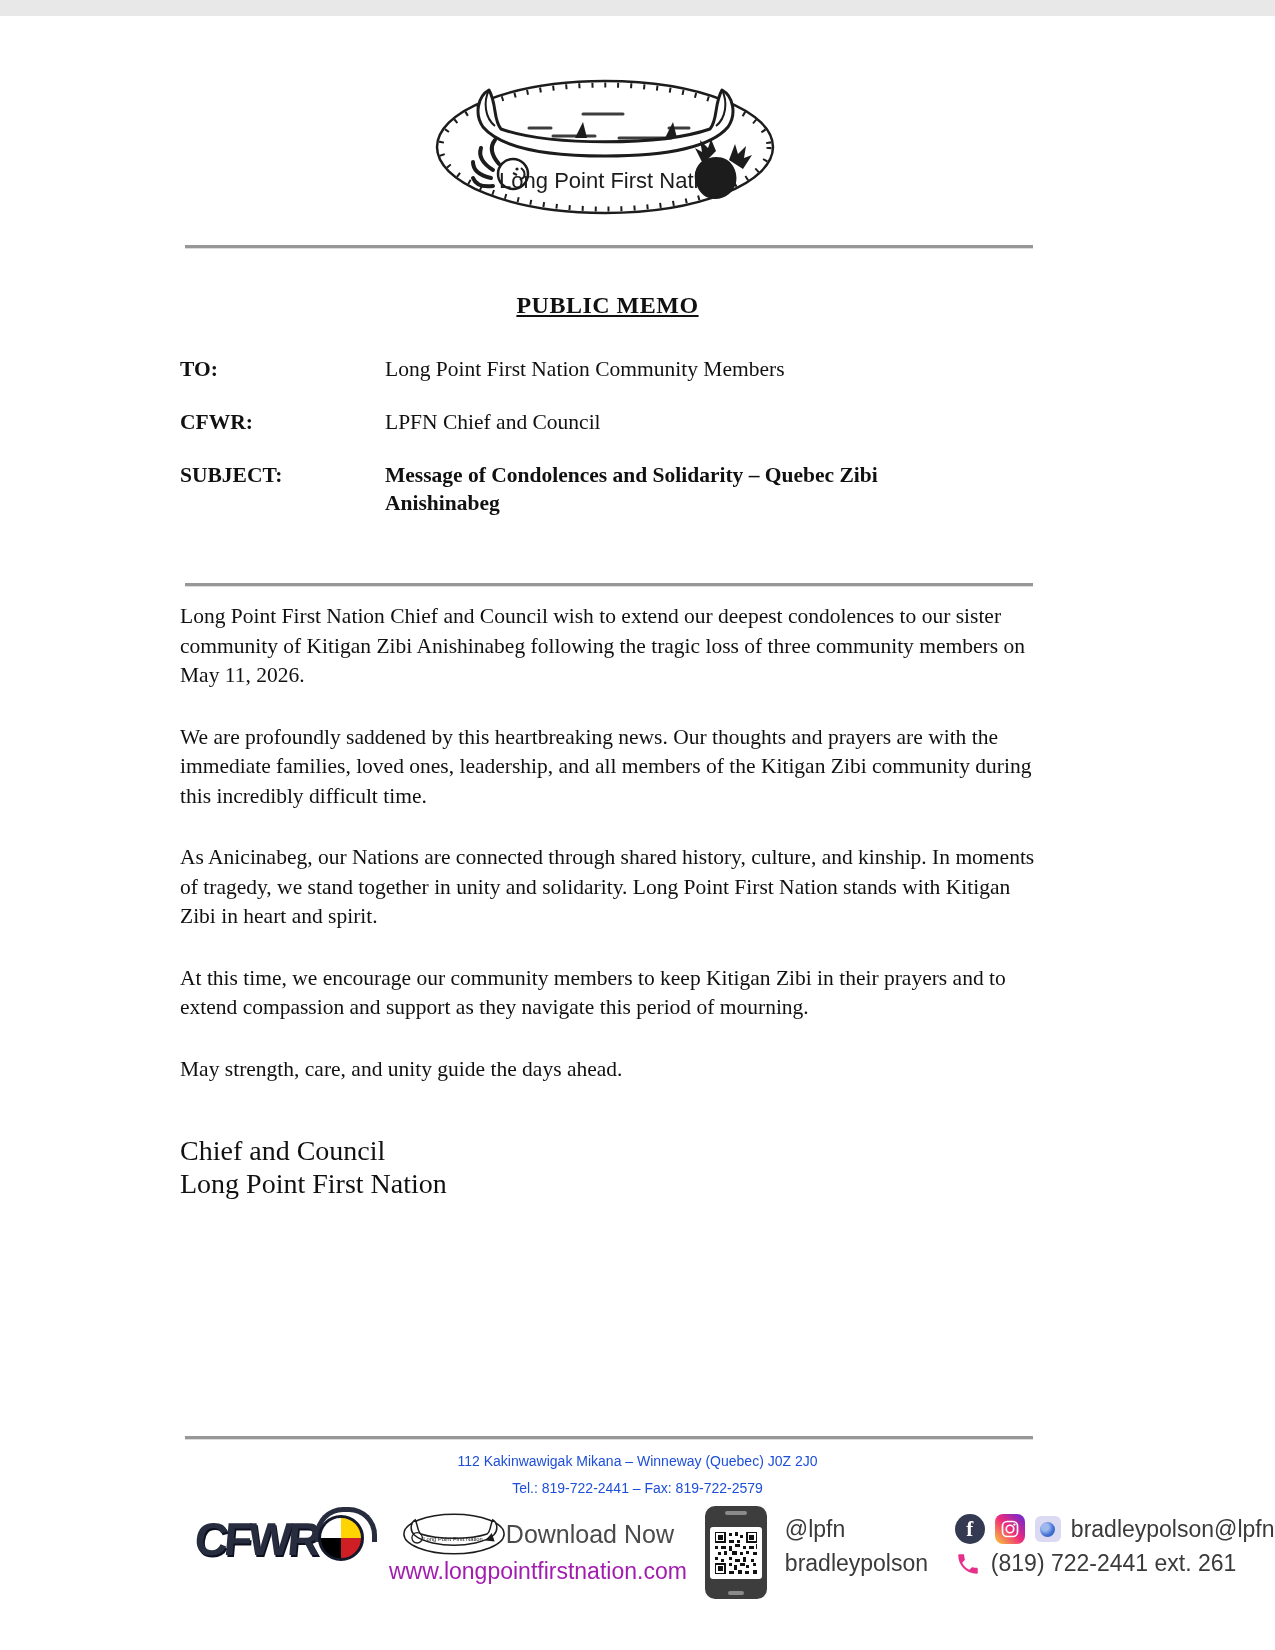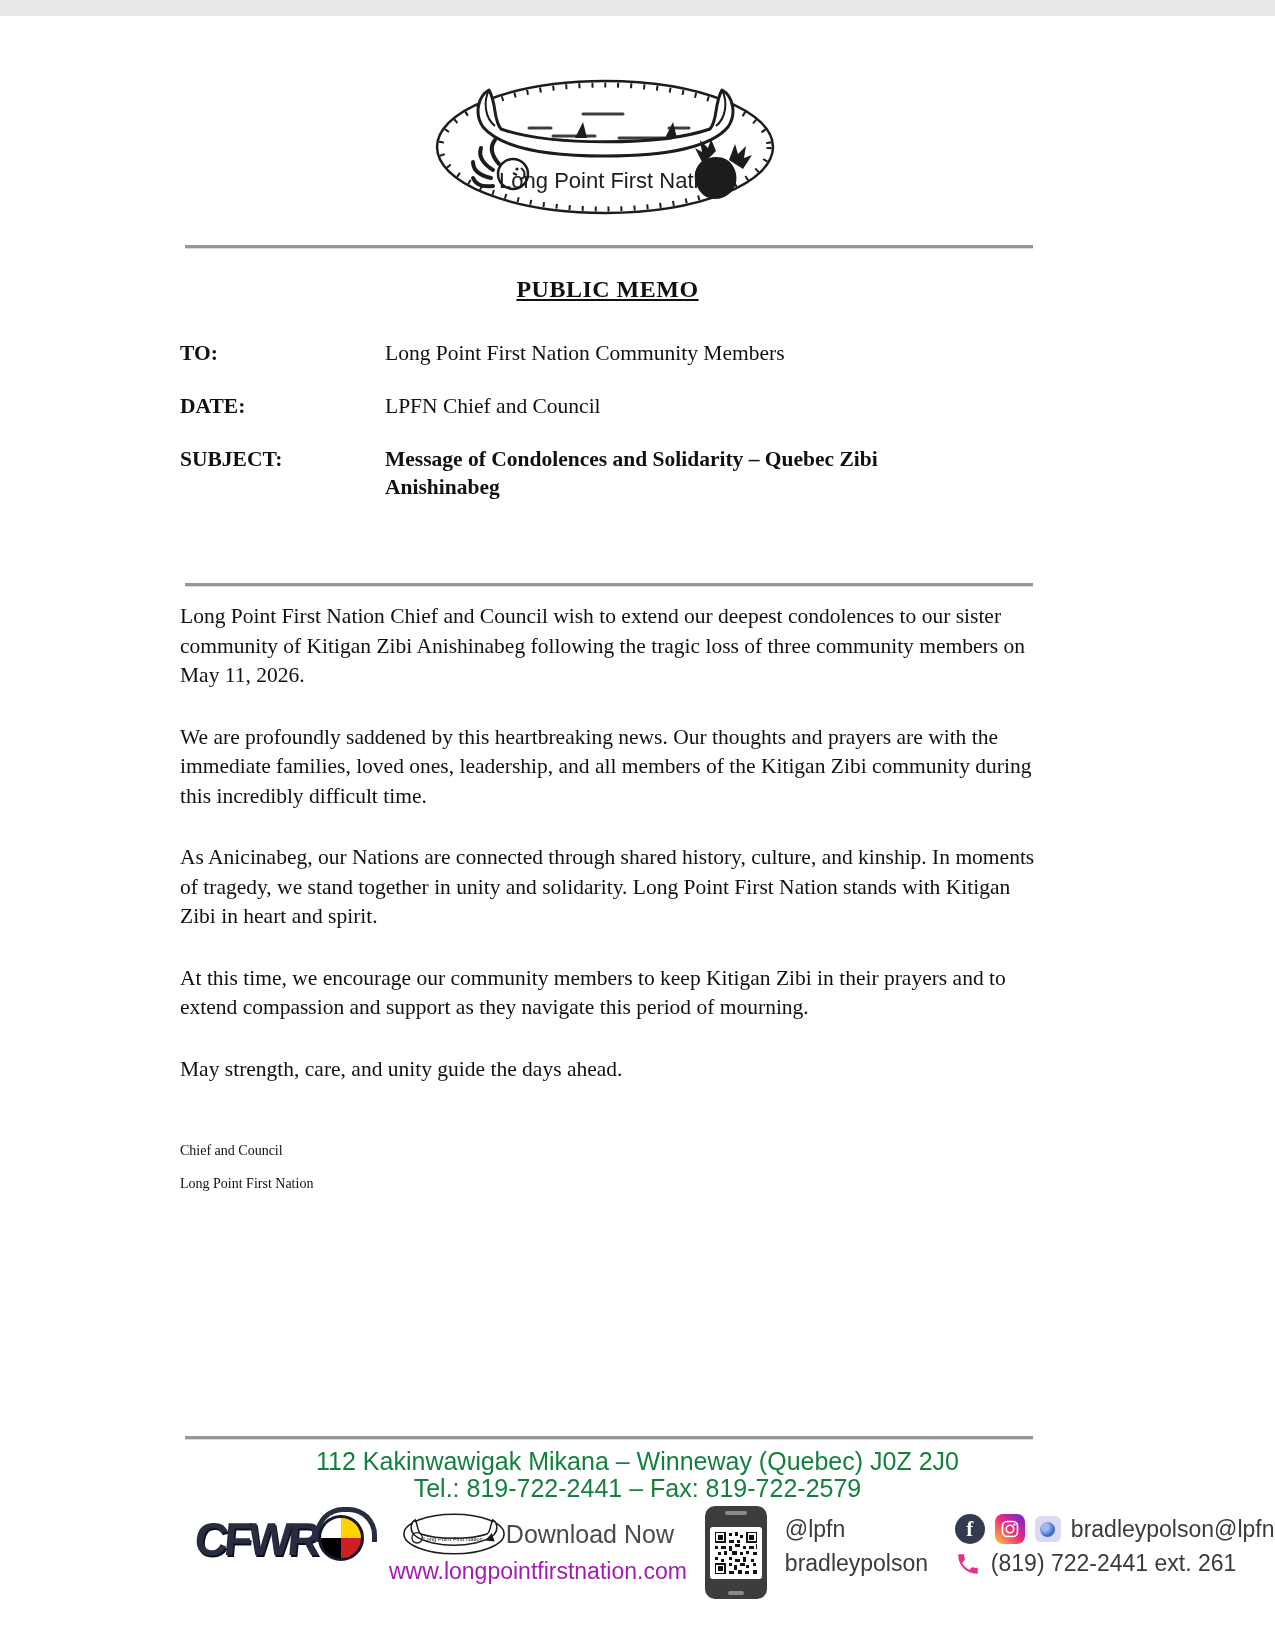--- a/index.html
+++ b/index.html
@@ -13,37 +13,37 @@
     overflow:hidden;
   }
   
   .logo-wrap{position:absolute;top:60px;left:433px;width:345px;height:142px;}
   
   .rule{position:absolute;left:185px;width:848px;height:3px;background:#979797;border-bottom:1px solid #dcdcdc;}
   #rule1{top:229px;}
   #rule2{top:567px;}
   #rule3{top:1420px;}
   
-  .memo-head{position:absolute;top:260px;left:180px;width:855px;}
+  .memo-head{position:absolute;top:276px;left:180px;width:855px;}
   .memo-title{
     text-align:center;font-weight:bold;font-size:24px;
     text-decoration:underline;letter-spacing:.5px;margin:0 0 36px 0;
   }
   .field-row{display:flex;margin-bottom:25px;font-size:21.5px;line-height:28px;}
   .field-label{width:205px;font-weight:bold;flex:none;}
   .field-value{width:600px;}
   .field-value.bold{font-weight:bold;}
   
   .body-text{position:absolute;top:586px;left:180px;width:856px;font-size:21.5px;line-height:29.5px;}
   .body-text p{margin:0 0 32px 0;}
-  .signature{margin-top:50px;line-height:33px;font-size:14px;}
+  .signature{margin-top:50px;line-height:33px;font-size:28px;}
   
   .footer-center{
     position:absolute;top:1432px;left:0;width:100%;text-align:center;
-    font-family:"Liberation Sans", sans-serif;font-size:25px;line-height:27px;color:#15803d;
+    font-family:"Liberation Sans", sans-serif;font-size:14px;line-height:27px;color:#1d4ed8;
   }
   .bottom-row{
     position:absolute;top:1490px;left:195px;width:875px;height:95px;
     display:flex;align-items:flex-start;gap:18px;
     font-family:"Liberation Sans", sans-serif;color:#3a3a3a;
   }
   
   .cfwr{display:flex;align-items:center;margin-top:4px;}
   .cfwr-text{
     font-weight:bold;font-size:46px;letter-spacing:-4px;color:#272c3e;
@@ -139,21 +139,21 @@
   <div class="rule" id="rule1"></div>
 
   <div class="memo-head">
     <h1 class="memo-title">PUBLIC MEMO</h1>
 
     <div class="field-row">
       <span class="field-label">TO:</span>
       <span class="field-value">Long Point First Nation Community Members</span>
     </div>
     <div class="field-row">
-      <span class="field-label">DATE:</span>
+      <span class="field-label">CFWR:</span>
       <span class="field-value">LPFN Chief and Council</span>
     </div>
     <div class="field-row">
       <span class="field-label">SUBJECT:</span>
       <span class="field-value bold">Message of Condolences and Solidarity – Quebec Zibi Anishinabeg</span>
     </div>
   </div>
 
   <div class="rule" id="rule2"></div>
 

